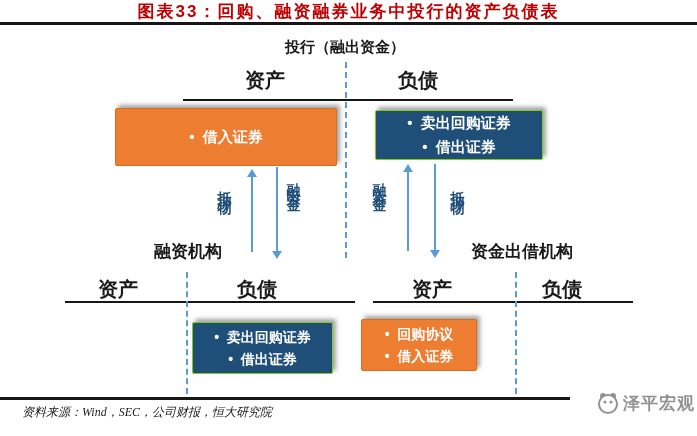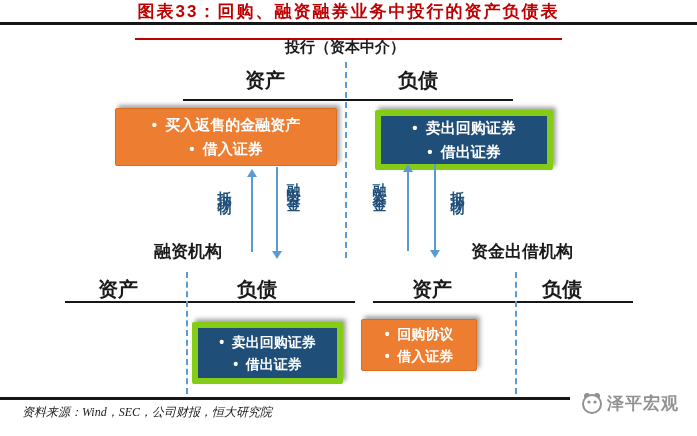--- a/index.html
+++ b/index.html
@@ -4,86 +4,85 @@
 <style>
   html,body{margin:0;padding:0;background:#fff;}
   .canvas{
     position:relative;width:697px;height:436px;background:#ffffff;
     font-family:"Liberation Sans", sans-serif;overflow:hidden;color:#1a1a1a;
   }
   
   .title-wrap{position:absolute;top:0;left:0;width:100%;text-align:center;}
   .title{
     display:inline-block;font-size:17px;font-weight:bold;letter-spacing:2px;
-    color:#c00000;border-bottom:2px solid #c00000;padding:2px 3px 16px 3px;line-height:20px;
+    color:#c00000;border-bottom:2px solid #c00000;padding:2px 3px 0 3px;line-height:20px;
   }
   .rule{position:absolute;left:0;width:697px;height:3px;background:#161616;}
   .rule.top{top:22px;}
   .rule.bottom{top:397px;}
   
   .hdr{position:absolute;transform:translateX(-50%);font-weight:bold;white-space:nowrap;}
   .hdr.big{font-size:15px;}
   .hdr.inst{font-size:17px;}
   .collabel{position:absolute;transform:translateX(-50%);font-weight:bold;font-size:20px;white-space:nowrap;}
   .hline{position:absolute;height:2px;background:#161616;}
   .vdash{position:absolute;width:0;border-left:2px dashed #5b9bd5;}
   
   .box{
     position:absolute;display:flex;align-items:center;justify-content:center;
     color:#fff;font-weight:bold;border-radius:2px;
     box-shadow:3px -3px 4px rgba(90,90,90,.55);
   }
   .box.orange{background:#ed7d31;border:1px solid #d86c20;}
-  .box.blue{background:#1f4e79;border:6px solid #84cc16;}
+  .box.blue{background:#1f4e79;border:1px solid #84cc16;}
   .box ul{margin:0;padding:0 4px;list-style:none;text-align:center;line-height:1.6;}
   .box li::before{content:"\2022\00a0\00a0";}
   .box.f15{font-size:15px;}
   .box.f14{font-size:14px;}
   
   .vtext{
     position:absolute;writing-mode:vertical-rl;text-orientation:upright;
     font-size:14px;font-weight:bold;color:#1f4e79;letter-spacing:5px;white-space:nowrap;
   }
   .shaft{position:absolute;width:2px;background:#5b9bd5;}
   .head{position:absolute;width:0;height:0;}
   .head.up{border-left:5px solid transparent;border-right:5px solid transparent;border-bottom:8px solid #5b9bd5;}
   .head.down{border-left:5px solid transparent;border-right:5px solid transparent;border-top:8px solid #5b9bd5;}
   
   .source{
     position:absolute;top:404px;left:22px;font-family:"Liberation Serif", serif;
     font-style:italic;font-size:12px;color:#1a1a1a;white-space:nowrap;
   }
   .brand{
     position:absolute;top:387px;left:570px;width:127px;height:32px;background:#fff;
-    display:flex;align-items:center;justify-content:flex-end;gap:3px;padding-right:18px;box-sizing:border-box;
+    display:flex;align-items:center;justify-content:flex-end;gap:3px;padding-right:2px;box-sizing:border-box;
   }
   .brand-text{
     font-size:17px;font-weight:bold;color:#919191;letter-spacing:1px;white-space:nowrap;
     text-shadow:1px 1px 0 #fff,-1px -1px 0 #fff;
   }
 </style>
 </head>
 <body>
 
 <div class="canvas">
 
   <div class="title-wrap">
     <span class="title"><span>图表33：</span><span>回购、融资融券业务中投行的资产负债表</span></span>
   </div>
   <div class="rule top"></div>
 
-  <div class="hdr big" style="left:345px;top:38px;">投行（资本中介）</div>
+  <div class="hdr big" style="left:345px;top:38px;">投行（融出资金）</div>
   <div class="collabel" style="left:265px;top:67px;">资产</div>
   <div class="collabel" style="left:418px;top:67px;">负债</div>
   <div class="hline" style="left:183px;top:99px;width:330px;"></div>
   <div class="vdash" style="left:345px;top:62px;height:196px;"></div>
 
   <div class="box orange f15" style="left:115px;top:108px;width:220px;height:56px;">
     <ul>
-      <li>买入返售的金融资产</li>
       <li>借入证券</li>
     </ul>
   </div>
   <div class="box blue f15" style="left:375px;top:110px;width:166px;height:48px;">
     <ul>
       <li>卖出回购证券</li>
       <li>借出证券</li>
     </ul>
   </div>
 

